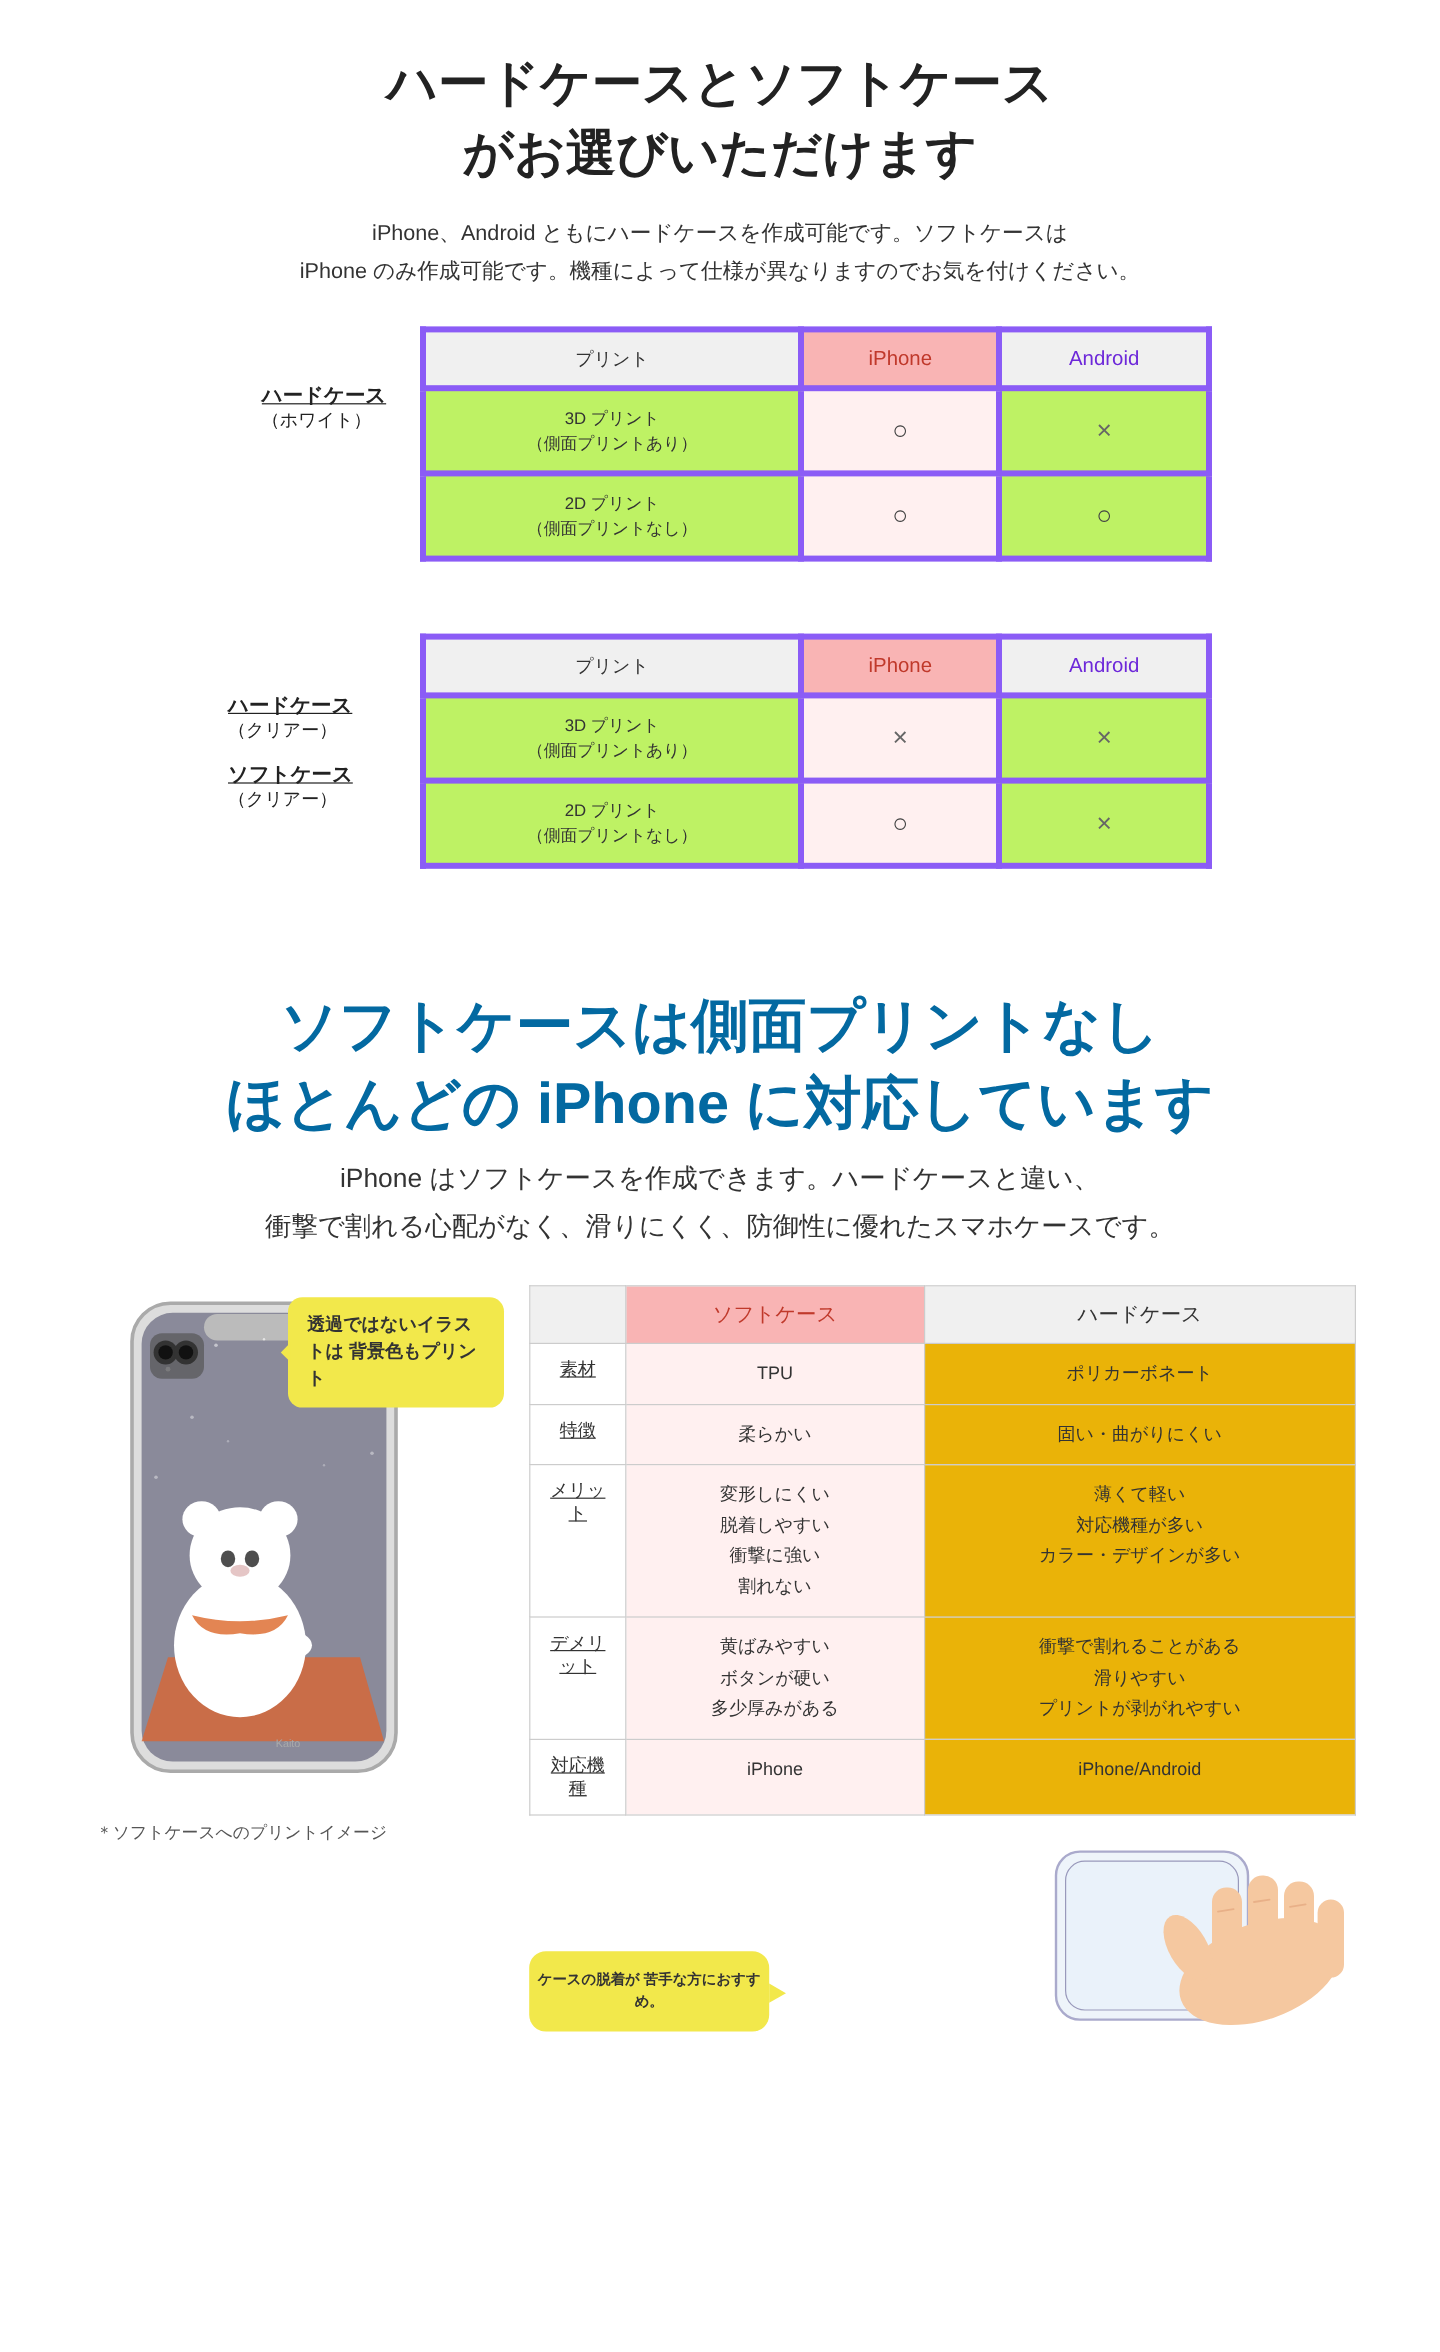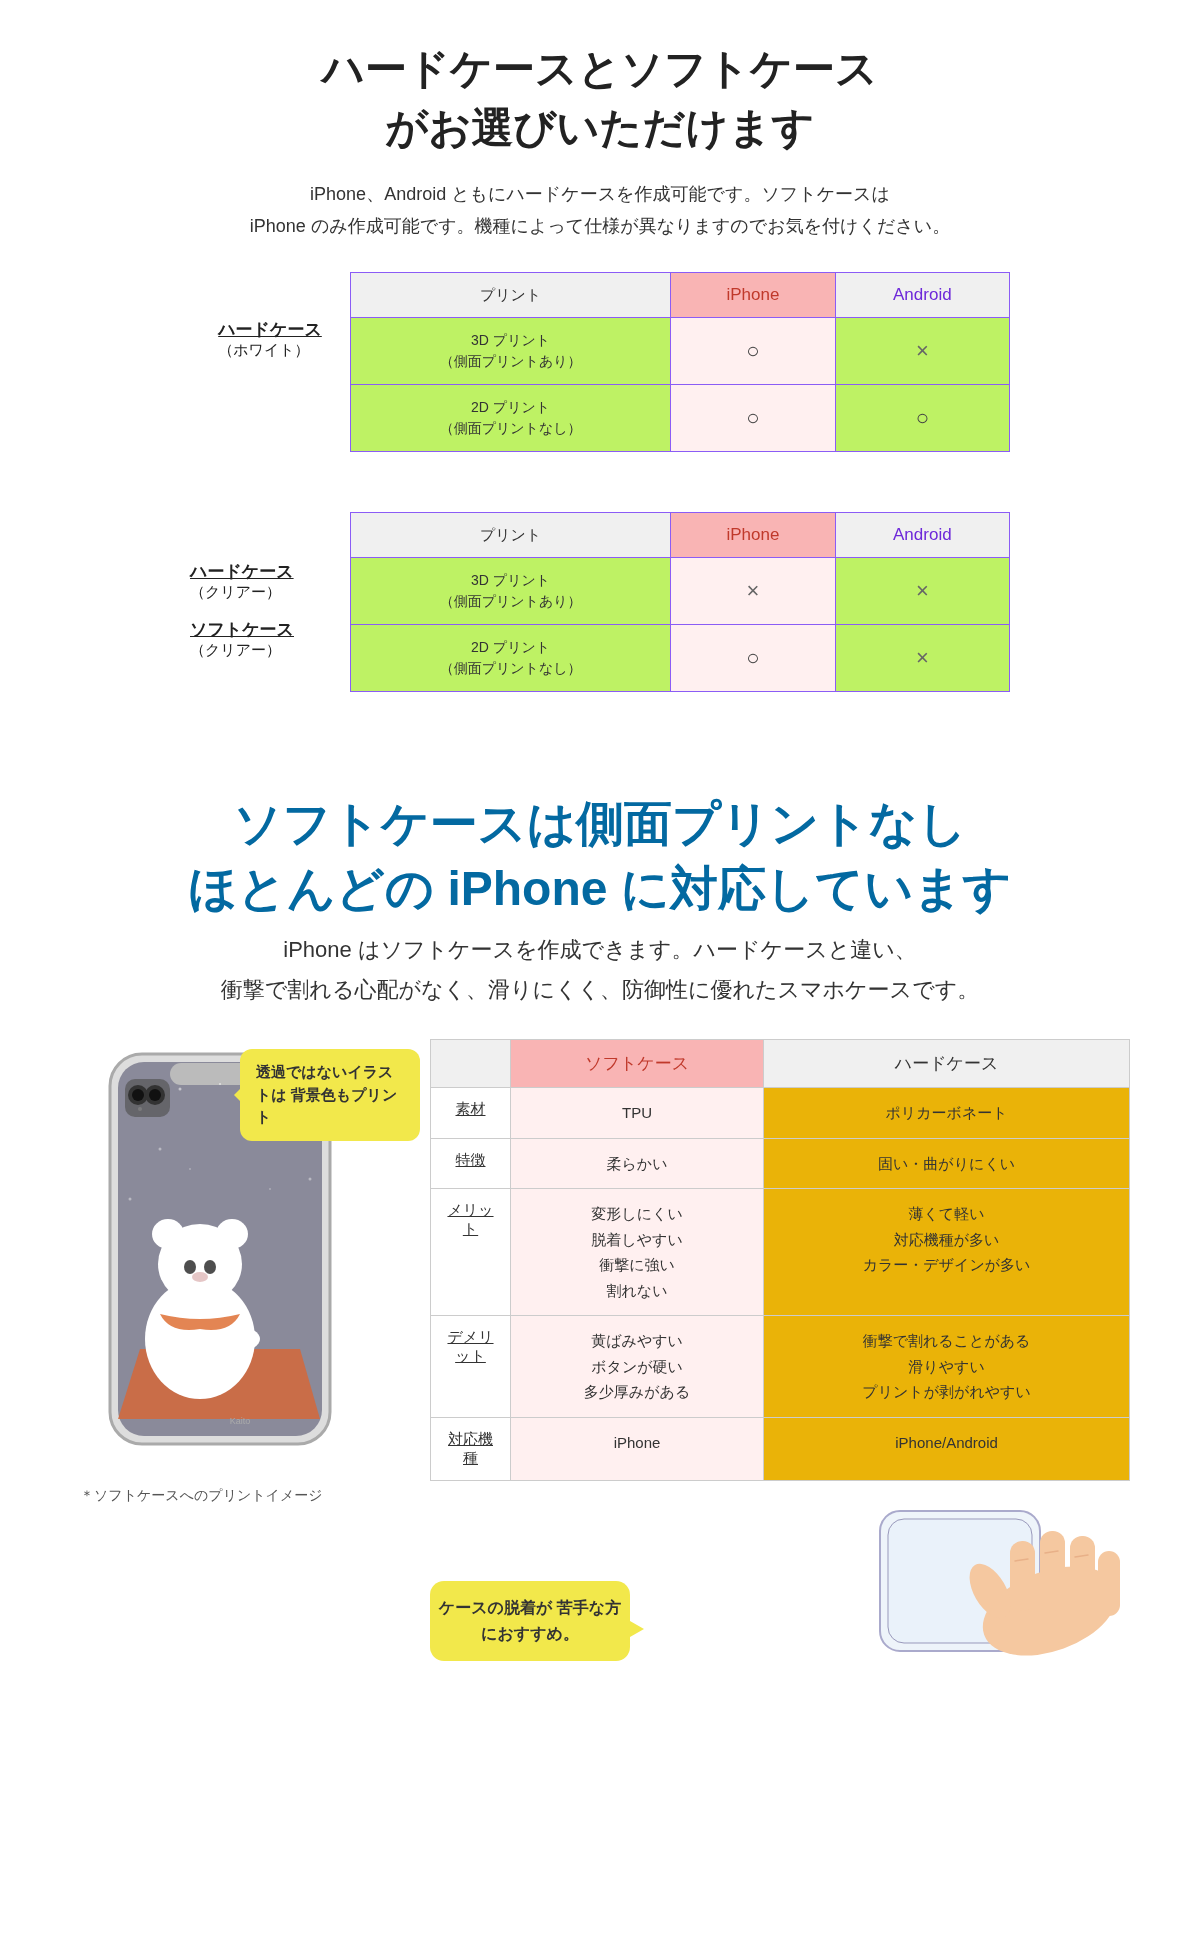--- a/index.html
+++ b/index.html
@@ -63,21 +63,21 @@
       font-size: 15px;
       color: #222;
       margin-bottom: 4px;
     }
 
     table.case-table {
       border-collapse: collapse;
       flex: 1;
     }
     table.case-table th, table.case-table td {
-      border: 1px solid #8b5cf6;
+      border: 5px solid #8b5cf6;
       text-align: center;
       font-size: 15px;
       padding: 12px 20px;
       color: #333;
     }
     table.case-table th {
       background: #f0f0f0;
       font-weight: normal;
     }
     table.case-table th.header-iphone {
@@ -124,21 +124,21 @@
       color: #333;
       text-align: center;
       line-height: 1.8;
       margin-bottom: 30px;
     }
 
     
     .comparison-area {
       display: flex;
       align-items: flex-start;
-      gap: 0;
+      gap: 11px;
       padding: 0 10px;
     }
 
     
     .phone-area {
       position: relative;
       width: 340px;
       flex-shrink: 0;
     }
     .phone-img-container {
@@ -426,21 +426,21 @@
           <tr>
             <td class="label-cell" style="text-decoration:underline;">対応機種</td>
             <td class="soft-cell">iPhone</td>
             <td class="hard-cell">iPhone/Android</td>
           </tr>
         </tbody>
       </table>
 
       <div style="position:relative; margin-top:20px; display:flex; justify-content:flex-end; align-items:flex-end; min-height:180px;">
 
-        <div style="position:absolute; left:0; bottom:20px; background:#f2e84b; border-radius:14px; padding:14px 4px; font-size:16px; font-weight:bold; color:#333; line-height:1.6; width:200px; text-align:center;">
+        <div style="position:absolute; left:0; bottom:20px; background:#f2e84b; border-radius:14px; padding:14px 4px; font-size:12px; font-weight:bold; color:#333; line-height:1.6; width:200px; text-align:center;">
           <span>ケースの脱着が
 苦手な方におすすめ。</span>
           <div style="position:absolute; right:-14px; bottom:24px; width:0; height:0; border-top:8px solid transparent; border-bottom:8px solid transparent; border-left:14px solid #f2e84b;"></div>
         </div>
 
         <svg width="280" height="180" viewBox="0 0 280 180">
 
           <rect x="30" y="10" width="160" height="140" rx="20" ry="20" fill="rgba(200,220,240,0.3)" stroke="#aac" stroke-width="2"></rect>
           <rect x="38" y="18" width="144" height="124" rx="16" ry="16" fill="rgba(220,235,250,0.2)" stroke="#99b" stroke-width="1"></rect>
 

